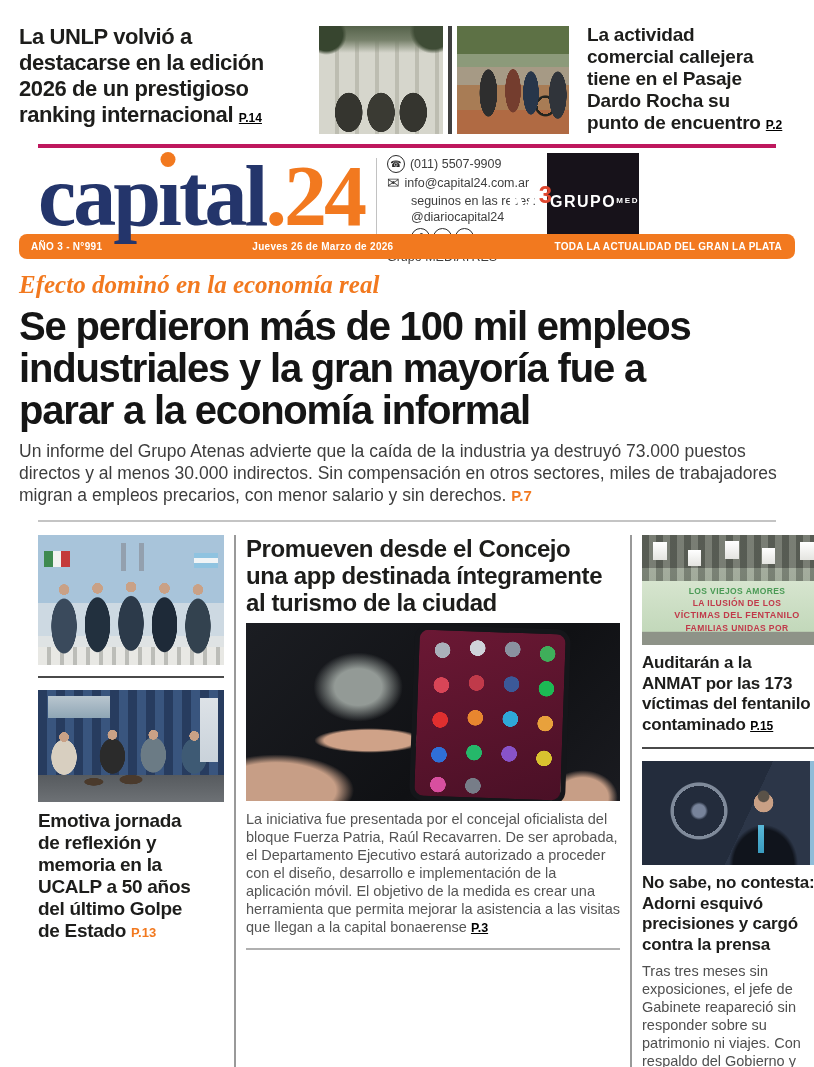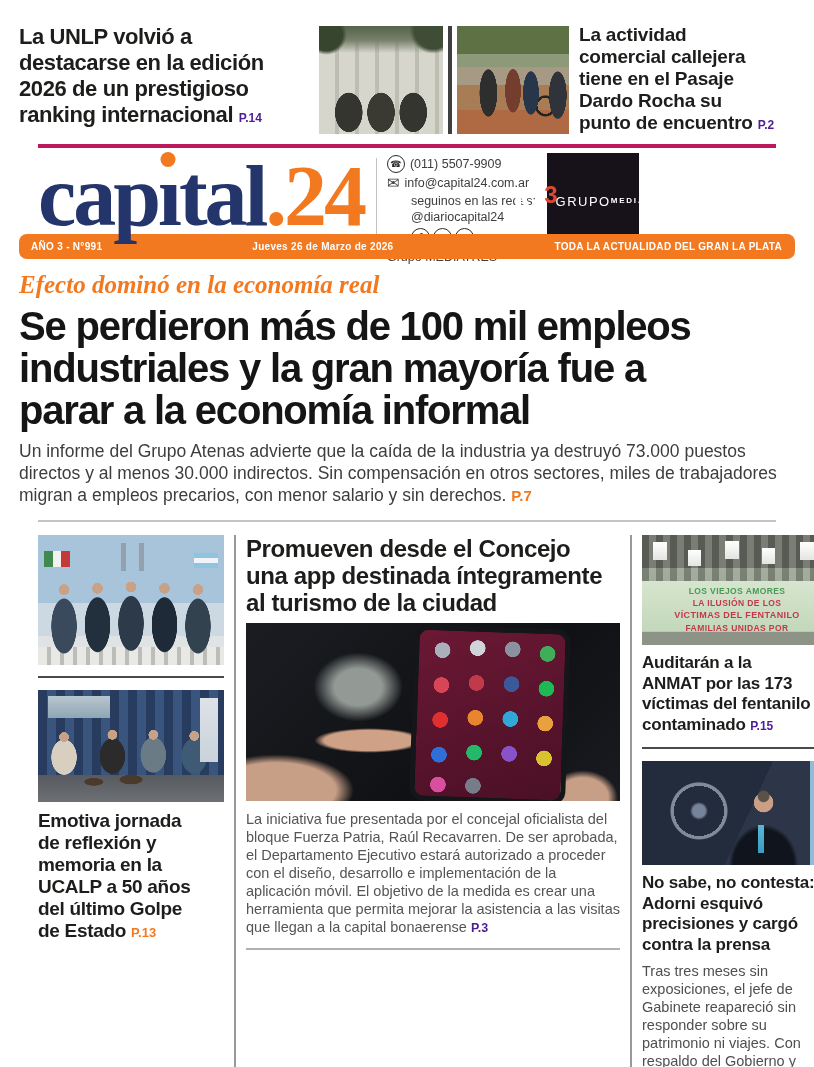--- a/index.html
+++ b/index.html
@@ -4,22 +4,22 @@
 <style>
   html,body{margin:0;padding:0;background:#fff;}
   body{width:814px;height:1067px;overflow:hidden;position:relative;
        font-family:"Liberation Sans",sans-serif;color:#1d1d1b;}
   .page{padding:0 19px;}
   .pre{white-space:pre-line;}
 
   
   .top-row{display:flex;align-items:flex-start;padding-top:24px;height:116px;}
   .teaser-left{width:300px;font-size:22px;line-height:26px;font-weight:bold;letter-spacing:-0.4px;}
-  .teaser-right{flex:1;font-size:19px;line-height:22px;font-weight:bold;letter-spacing:-0.2px;padding-left:10px;}
-  .pref-navy{color:#4c1d95;font-weight:bold;font-size:12px;letter-spacing:0;}
+  .teaser-right{flex:1;font-size:19px;line-height:22px;font-weight:bold;letter-spacing:-0.2px;padding-left:18px;}
+  .pref-navy{color:#000000;font-weight:bold;font-size:12px;letter-spacing:0;text-decoration:underline;}
   .pref{color:#f2791f;font-weight:bold;font-size:13px;letter-spacing:0;}
   .tphoto-div{width:4px;height:108px;background:#3f3f3f;margin:2px 5px 0 5px;flex:0 0 auto;}
 
   .ph{position:relative;overflow:hidden;flex:0 0 auto;}
   #ph-unlp{width:124px;height:108px;margin-top:2px;
     background:
       radial-gradient(ellipse 14px 20px at 24% 80%,#35352f 0 97%,rgba(0,0,0,0) 100%),
       radial-gradient(ellipse 14px 20px at 50% 80%,#3a3a33 0 97%,rgba(0,0,0,0) 100%),
       radial-gradient(ellipse 14px 20px at 76% 80%,#35352f 0 97%,rgba(0,0,0,0) 100%),
       radial-gradient(circle 30px at 92% 4%,#3f4c36 0 62%,rgba(0,0,0,0) 78%),
@@ -52,21 +52,21 @@
   .c-ind{padding-left:24px;}
   .soc-row{display:flex;gap:3px;padding-left:24px;margin:3px 0 2px;}
   .soc{width:17px;height:17px;border:1.6px solid #2a2a2a;border-radius:50%;display:inline-flex;
        align-items:center;justify-content:center;}
   .soc svg{width:10px;height:10px;fill:#2a2a2a;}
   .soc .fb{font-family:"Liberation Serif",serif;font-weight:bold;font-size:12px;color:#2a2a2a;line-height:1;}
   .m3box{width:92px;height:95px;background:#17121a;color:#fff;margin:5px 0 0 8px;flex:0 0 auto;
          display:flex;flex-direction:row;align-items:center;justify-content:center;text-align:center;}
   .m3-m{font-size:44px;font-weight:bold;line-height:40px;letter-spacing:-2px;}
   .m3-sup{font-size:24px;color:#e0472f;vertical-align:18px;margin-left:-3px;}
-  .m3-g1{font-size:13px;font-weight:normal;letter-spacing:1.5px;margin-top:2px;}
+  .m3-g1{font-size:16px;font-weight:bold;letter-spacing:1.5px;margin-top:2px;}
   .m3-g2{font-size:8px;font-weight:bold;letter-spacing:1.8px;}
 
   
   .datebar{margin:-16px 19px 0;height:25px;background:#f2791f;color:#fff;display:flex;align-items:center;
            font-size:10px;font-weight:bold;letter-spacing:0.3px;position:relative;z-index:1;border-radius:8px;}
   .db-edition{margin-left:12px;}
   .db-date{margin-left:150px;}
   .db-tag{margin-left:auto;margin-right:13px;}
 
   

